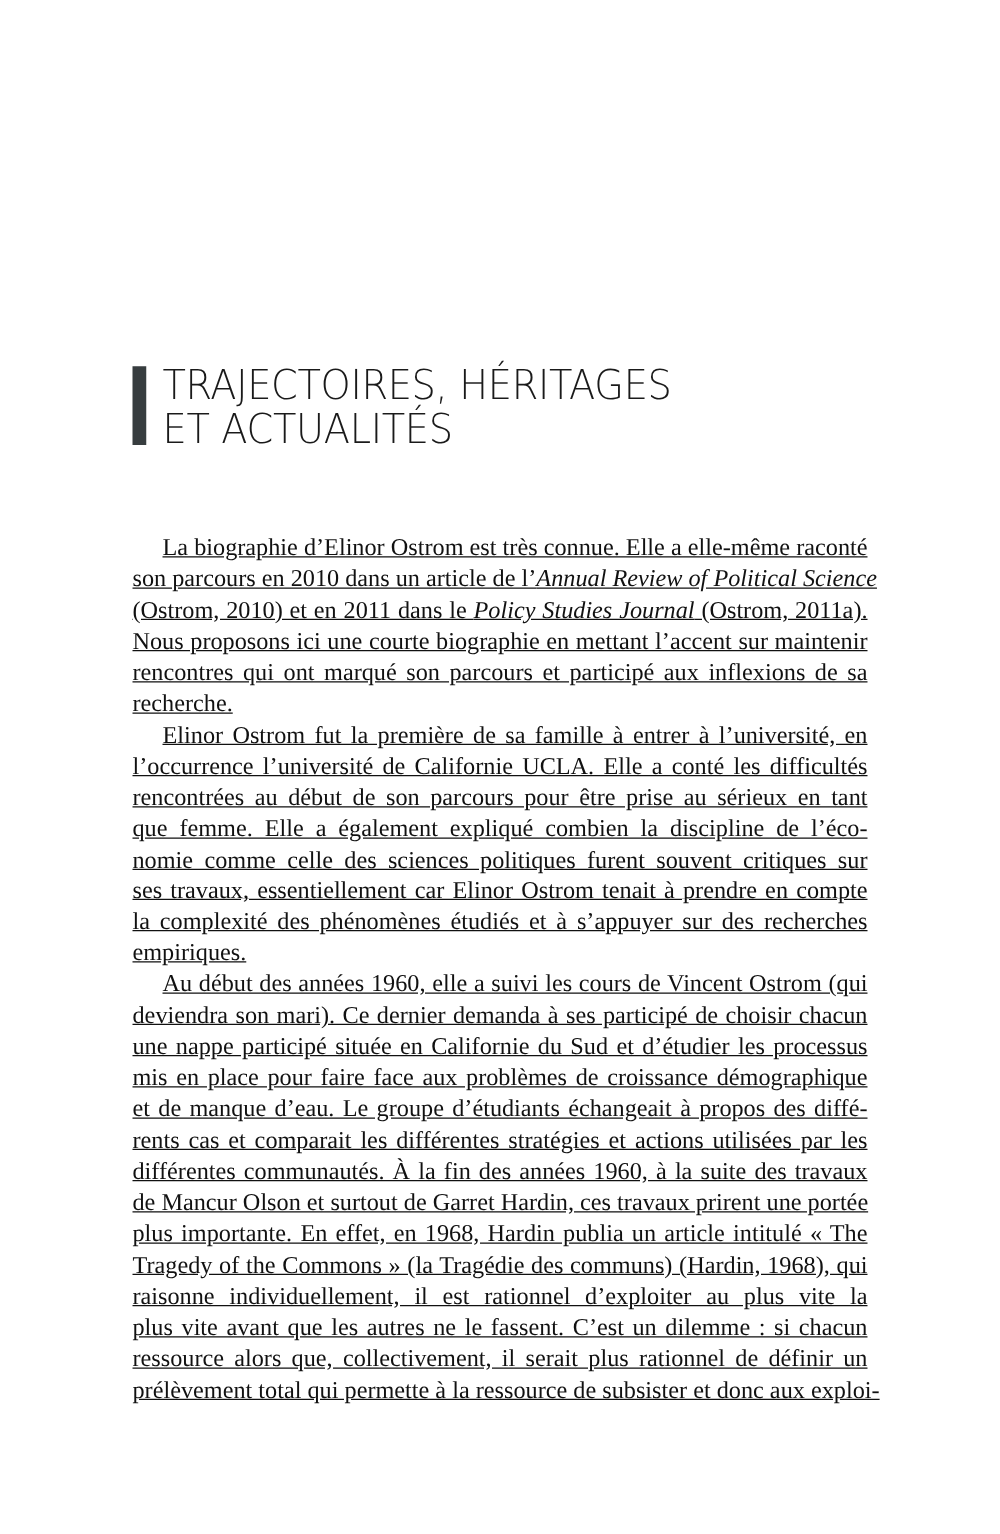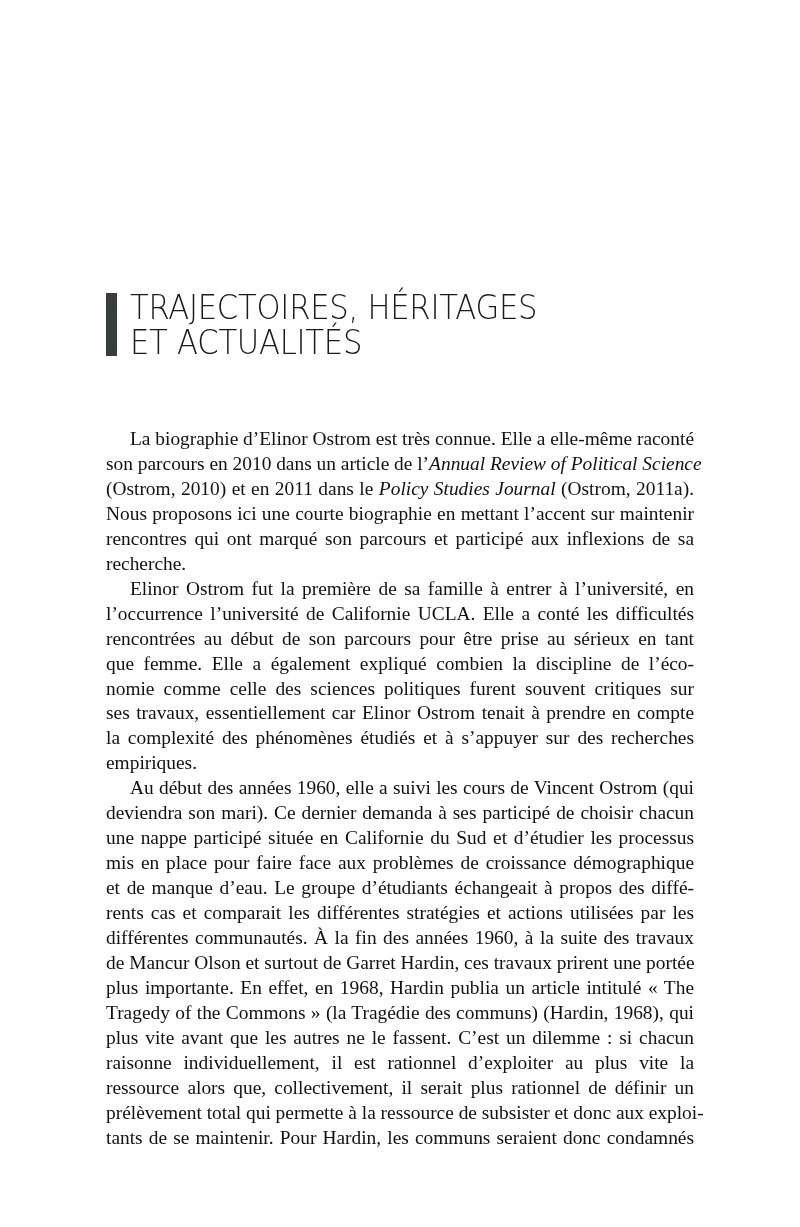--- a/index.html
+++ b/index.html
@@ -21,20 +21,21 @@
     white-space: nowrap;
   }
   .heading-text div { display: block; }
   .body {
     position: absolute; left: 106px; top: 427px; width: 588px;
     font-family: "Liberation Serif", serif;
     font-size: 19.4px; line-height: 24.95px;
     color: #111;
     text-align: justify;
     hyphens: manual;
+    text-decoration: underline;
   }
   .body .line { display: block; text-align: justify; text-align-last: justify; white-space: nowrap; }
   .body .line.last { text-align-last: left; }
   .body .line.first { padding-left: 24px; }
   em { font-style: italic; }
 </style>
 </head>
 <body>
 
 <div class="heading">
@@ -68,19 +69,18 @@
       <span class="line first"><span>Au début des années 1960, elle a suivi les cours de Vincent Ostrom (qui</span></span>
       <span class="line"><span>deviendra son mari). Ce dernier demanda à ses participé de choisir chacun</span></span>
       <span class="line"><span>une nappe participé située en Californie du Sud et d’étudier les processus</span></span>
       <span class="line"><span>mis en place pour faire face aux problèmes de croissance démographique</span></span>
       <span class="line"><span>et de manque d’eau. Le groupe d’étudiants échangeait à propos des diffé-</span></span>
       <span class="line"><span>rents cas et comparait les différentes stratégies et actions utilisées par les</span></span>
       <span class="line"><span>différentes communautés. À la fin des années 1960, à la suite des travaux</span></span>
       <span class="line"><span>de Mancur Olson et surtout de Garret Hardin, ces travaux prirent une portée</span></span>
       <span class="line"><span>plus importante. En effet, en 1968, Hardin publia un article intitulé « The</span></span>
       <span class="line"><span>Tragedy of the Commons » (la Tragédie des communs) (Hardin, 1968), qui</span></span>
+      <span class="line"><span>raisonne individuellement, il est rationnel d’exploiter au plus vite la</span></span>
       <span class="line"><span>plus vite avant que les autres ne le fassent. C’est un dilemme : si chacun</span></span>
-      <span class="line"><span>raisonne individuellement, il est rationnel d’exploiter au plus vite la</span></span>
       <span class="line"><span>ressource alors que, collectivement, il serait plus rationnel de définir un</span></span>
       <span class="line"><span>prélèvement total qui permette à la ressource de subsister et donc aux exploi-</span></span>
-      <span class="line"><span>tants de se maintenir. Pour Hardin, les communs seraient donc condamnés</span></span>
     </div>
   </div>
 
 </body></html>

